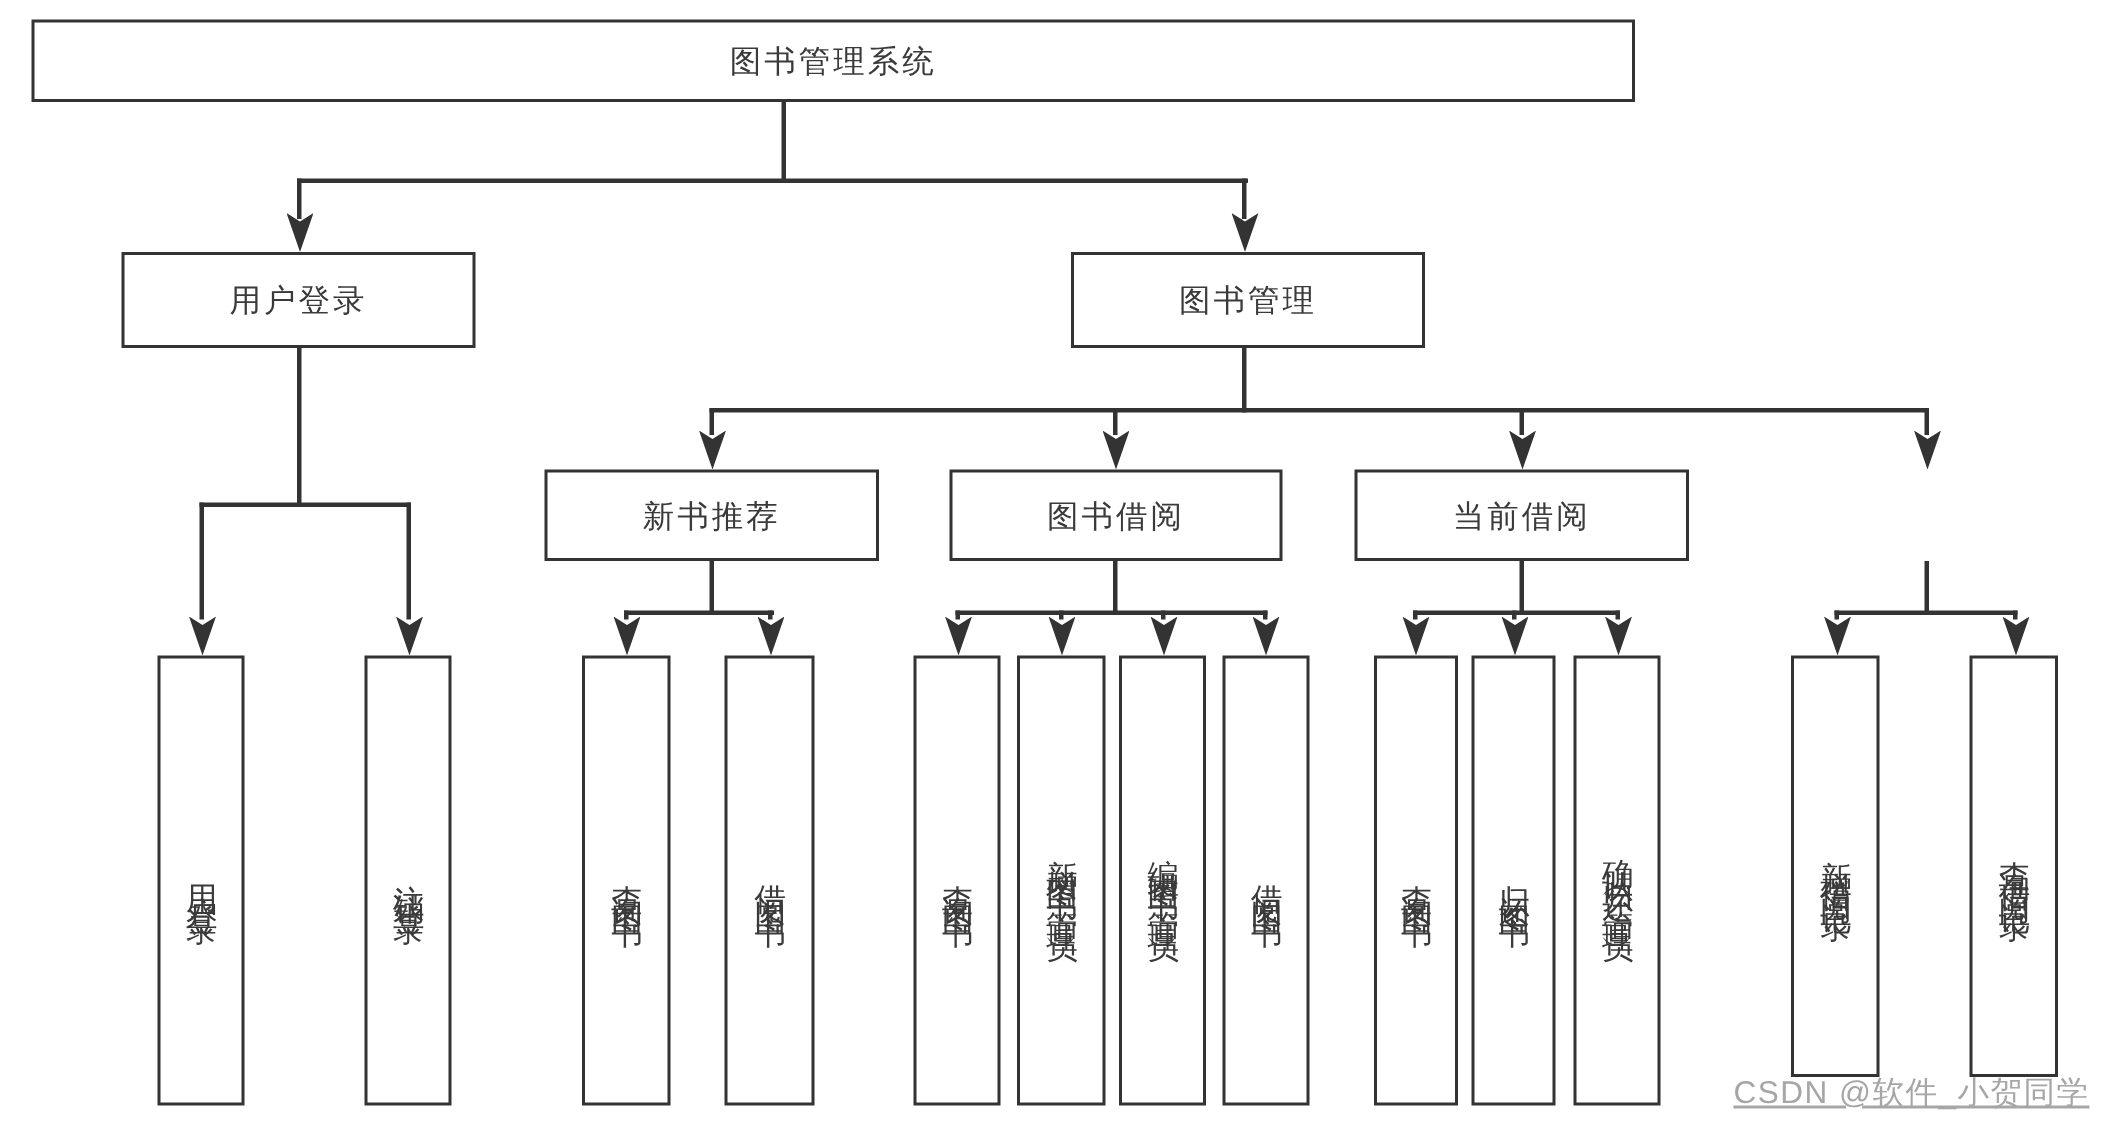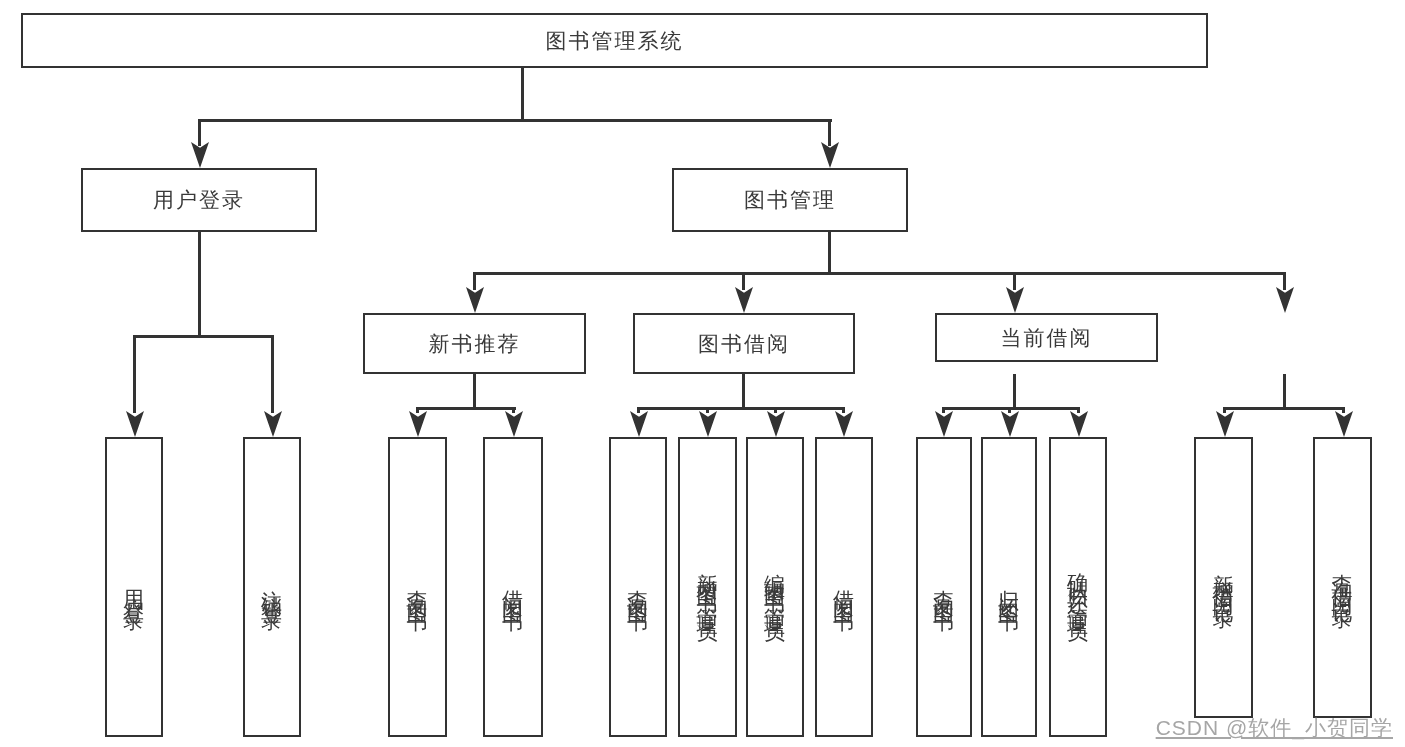--- a/index.html
+++ b/index.html
@@ -86,28 +86,28 @@
   <div class="ln" style="left:1077px;top:407px;width:3px;height:6px;"></div>
   <div class="ar" style="left:1070px;top:411px;"></div>
 
   <div class="ln" style="left:1283px;top:374px;width:3px;height:36px;"></div>
   <div class="ln" style="left:1223px;top:407px;width:122px;height:3px;"></div>
   <div class="ln" style="left:1223px;top:407px;width:3px;height:6px;"></div>
   <div class="ar" style="left:1216px;top:411px;"></div>
   <div class="ln" style="left:1342px;top:407px;width:3px;height:6px;"></div>
   <div class="ar" style="left:1335px;top:411px;"></div>
 
-  <div class="box" style="left:21px;top:13px;width:1187px;height:55px;">图书管理系统</div>
+  <div class="box" style="left:21px;top:13px;width:1069px;height:55px;">图书管理系统</div>
 
   <div class="box" style="left:81px;top:168px;width:236px;height:64px;">用户登录</div>
-  <div class="box" style="left:672px;top:168px;width:236px;height:64px;">图书管理</div>
+  <div class="box" style="left:714px;top:168px;width:236px;height:64px;">图书管理</div>
 
   <div class="box" style="left:633px;top:313px;width:222px;height:61px;">图书借阅</div>
   <div class="box" style="left:363px;top:313px;width:223px;height:61px;">新书推荐</div>
-  <div class="box" style="left:935px;top:313px;width:223px;height:49px;">当前借阅</div>
+  <div class="box" style="left:903px;top:313px;width:223px;height:61px;">当前借阅</div>
 
   <div class="vbox" style="left:105px;top:437px;width:58px;height:300px;">
     <span class="vtxt">用户登录</span>
   </div>
   <div class="vbox" style="left:243px;top:437px;width:58px;height:300px;">
     <span class="vtxt">注销登录</span>
   </div>
 
   <div class="vbox" style="left:388px;top:437px;width:59px;height:300px;">
     <span class="vtxt">查询图书</span>

